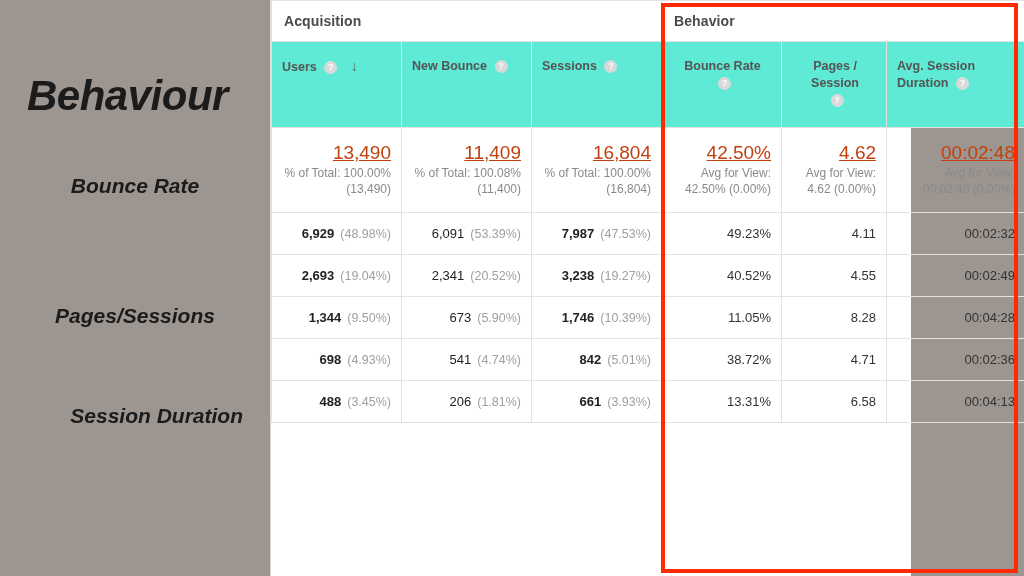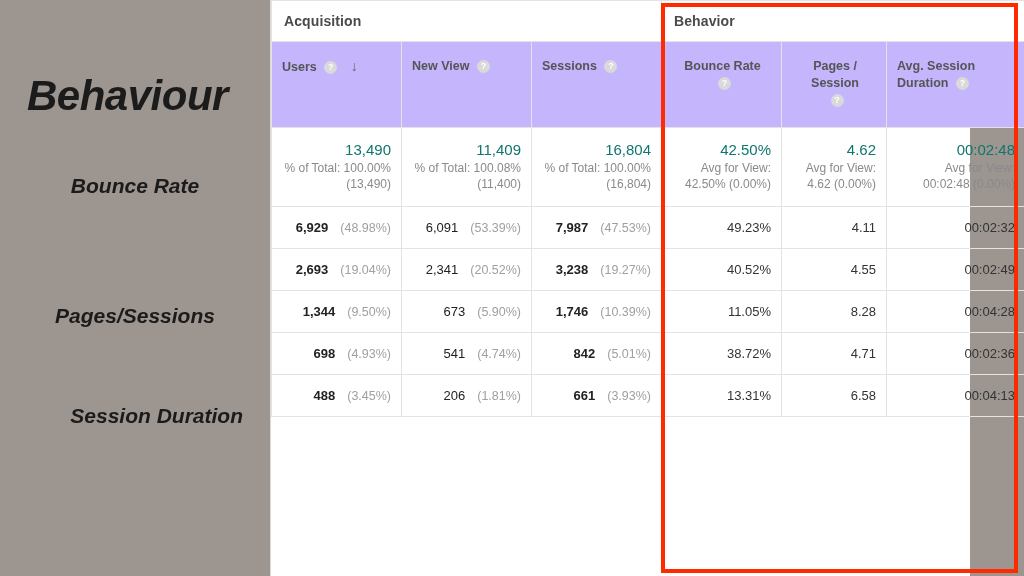--- a/index.html
+++ b/index.html
@@ -44,21 +44,21 @@
     margin-top: 54px;
   }
   .left-sub + .left-sub { margin-top: 106px; }
   .left-sub.third { margin-top: 76px; text-align: right; }
 
   
   .table-wrap {
     position: absolute;
     left: 270px;
     top: 0;
-    width: 700px;
+    width: 641px;
     height: 576px;
     background: #ffffff;
     box-sizing: border-box;
     border-left: 1px solid #d9d9d9;
   }
 
   table {
     border-collapse: collapse;
     width: 100%;
     table-layout: fixed;
@@ -75,21 +75,21 @@
     font-weight: 700;
     font-size: 14px;
     color: #4a4a4a;
     padding: 12px 10px 12px 12px;
     background: #ffffff;
     letter-spacing: 0.1px;
   }
 
   
   .col-row th {
-    background: #c4b5fd;
+    background: #5eead4;
     font-size: 12.5px;
     color: #555;
     font-weight: 700;
     padding: 16px 8px 18px 10px;
     text-align: left;
     line-height: 1.35;
     position: relative;
   }
   .col-row th.center { text-align: center; }
   .help-icon {
@@ -115,43 +115,44 @@
     transform: translateY(-1px);
   }
 
   
   .summary td {
     padding: 12px 10px 14px 10px;
     text-align: right;
     line-height: 1.35;
   }
   .summary .big {
-    font-size: 15px;
-    color: #0f766e;
+    font-size: 19px;
+    color: #c2410c;
     font-weight: 400;
     display: block;
+    text-decoration: underline;
   }
   .summary .sub {
     font-size: 12px;
     color: #8a8a8a;
     display: block;
     line-height: 1.35;
   }
   .summary td:first-child { background: #ffffff; }
 
   
   tbody.data td {
     padding: 13px 10px;
     text-align: right;
     font-size: 13px;
     color: #333;
     white-space: nowrap;
   }
   tbody.data td .val { font-weight: 700; color: #222; }
-  tbody.data td .pct { color: #a0a0a0; font-weight: 400; margin-left: 12px; font-size: 12.5px; }
+  tbody.data td .pct { color: #a0a0a0; font-weight: 400; margin-left: 6px; font-size: 12.5px; }
   tbody.data td.acq-sec .val { font-weight: 400; }
 
   
   .hl-box {
     position: absolute;
     top: 3px;
     left: 390px;   
     width: 357px;
     height: 570px;
     border: 4px solid #ff2a00;
@@ -194,21 +195,21 @@
           <th colspan="3">Acquisition</th>
           <th colspan="3">Behavior</th>
         </tr>
         <tr class="col-row">
           <th>
             <span>Users</span>
             <span class="help-icon">?</span>
             <span class="sort-arrow">↓</span>
           </th>
           <th>
-            <span>New View</span>
+            <span>New Bounce</span>
             <span class="help-icon">?</span>
           </th>
           <th>
             <span>Sessions</span>
             <span class="help-icon">?</span>
           </th>
           <th class="center">
             <span>Bounce Rate</span><br>
             <span class="help-icon">?</span>
           </th>

